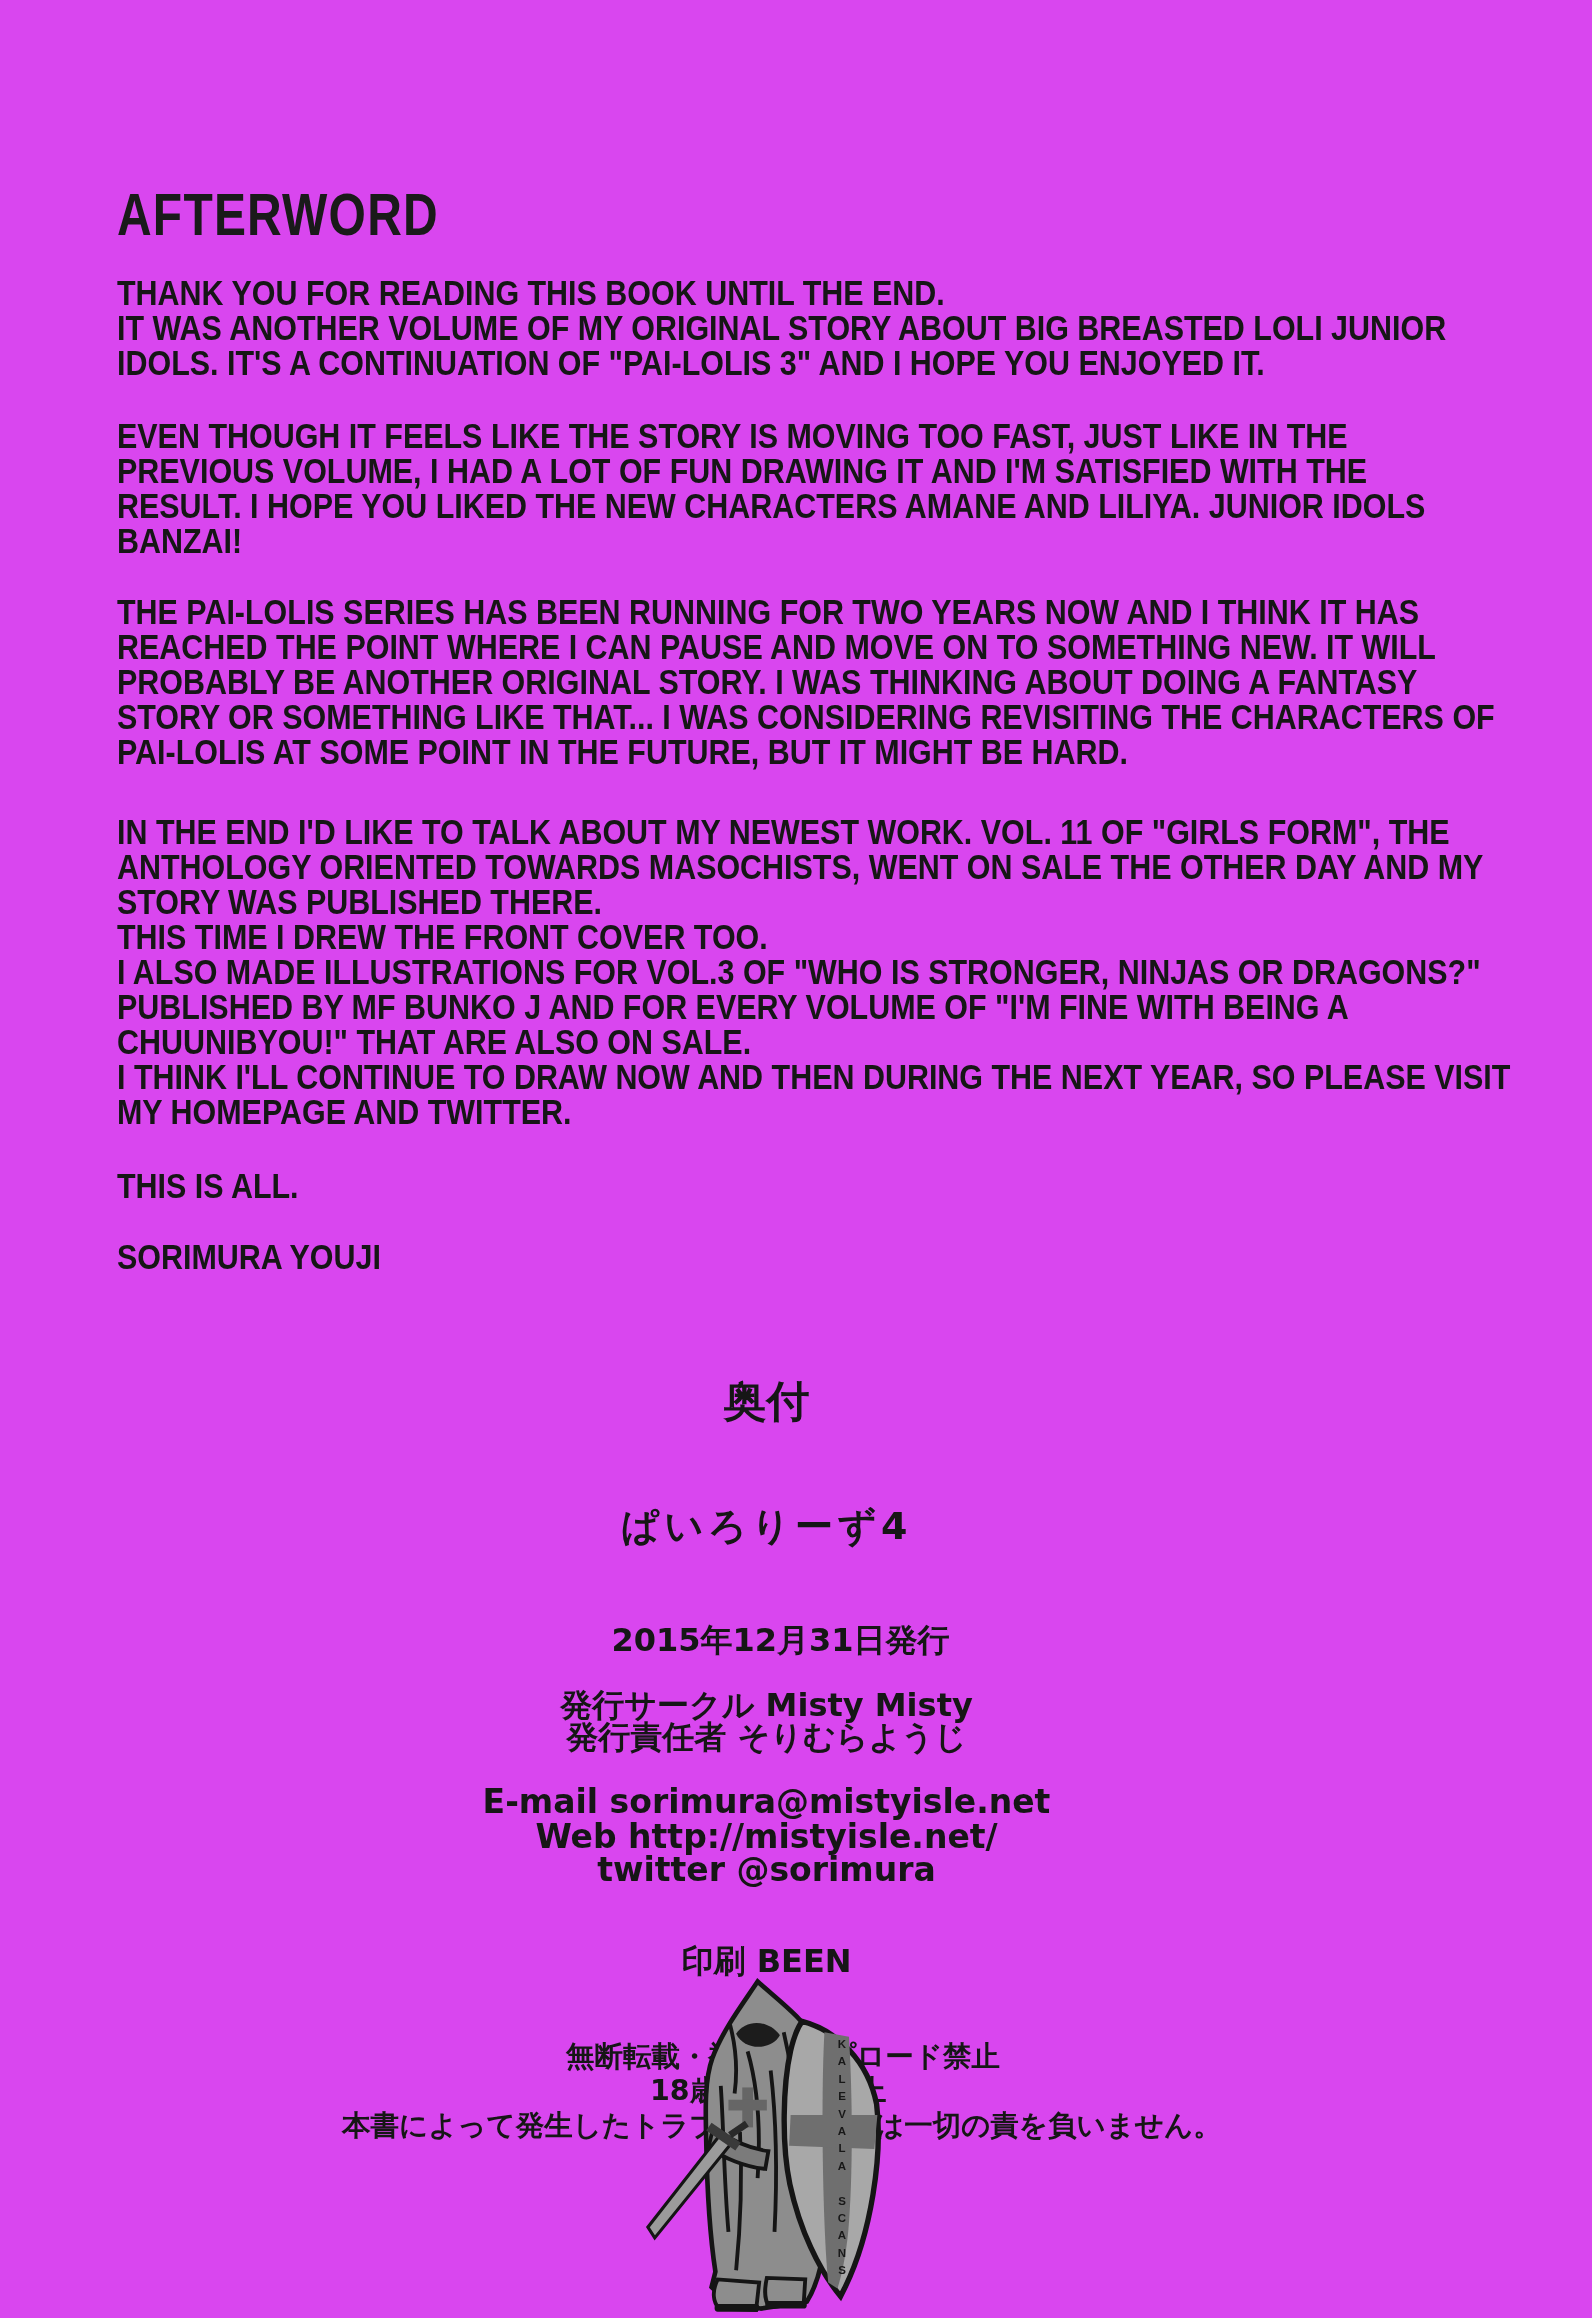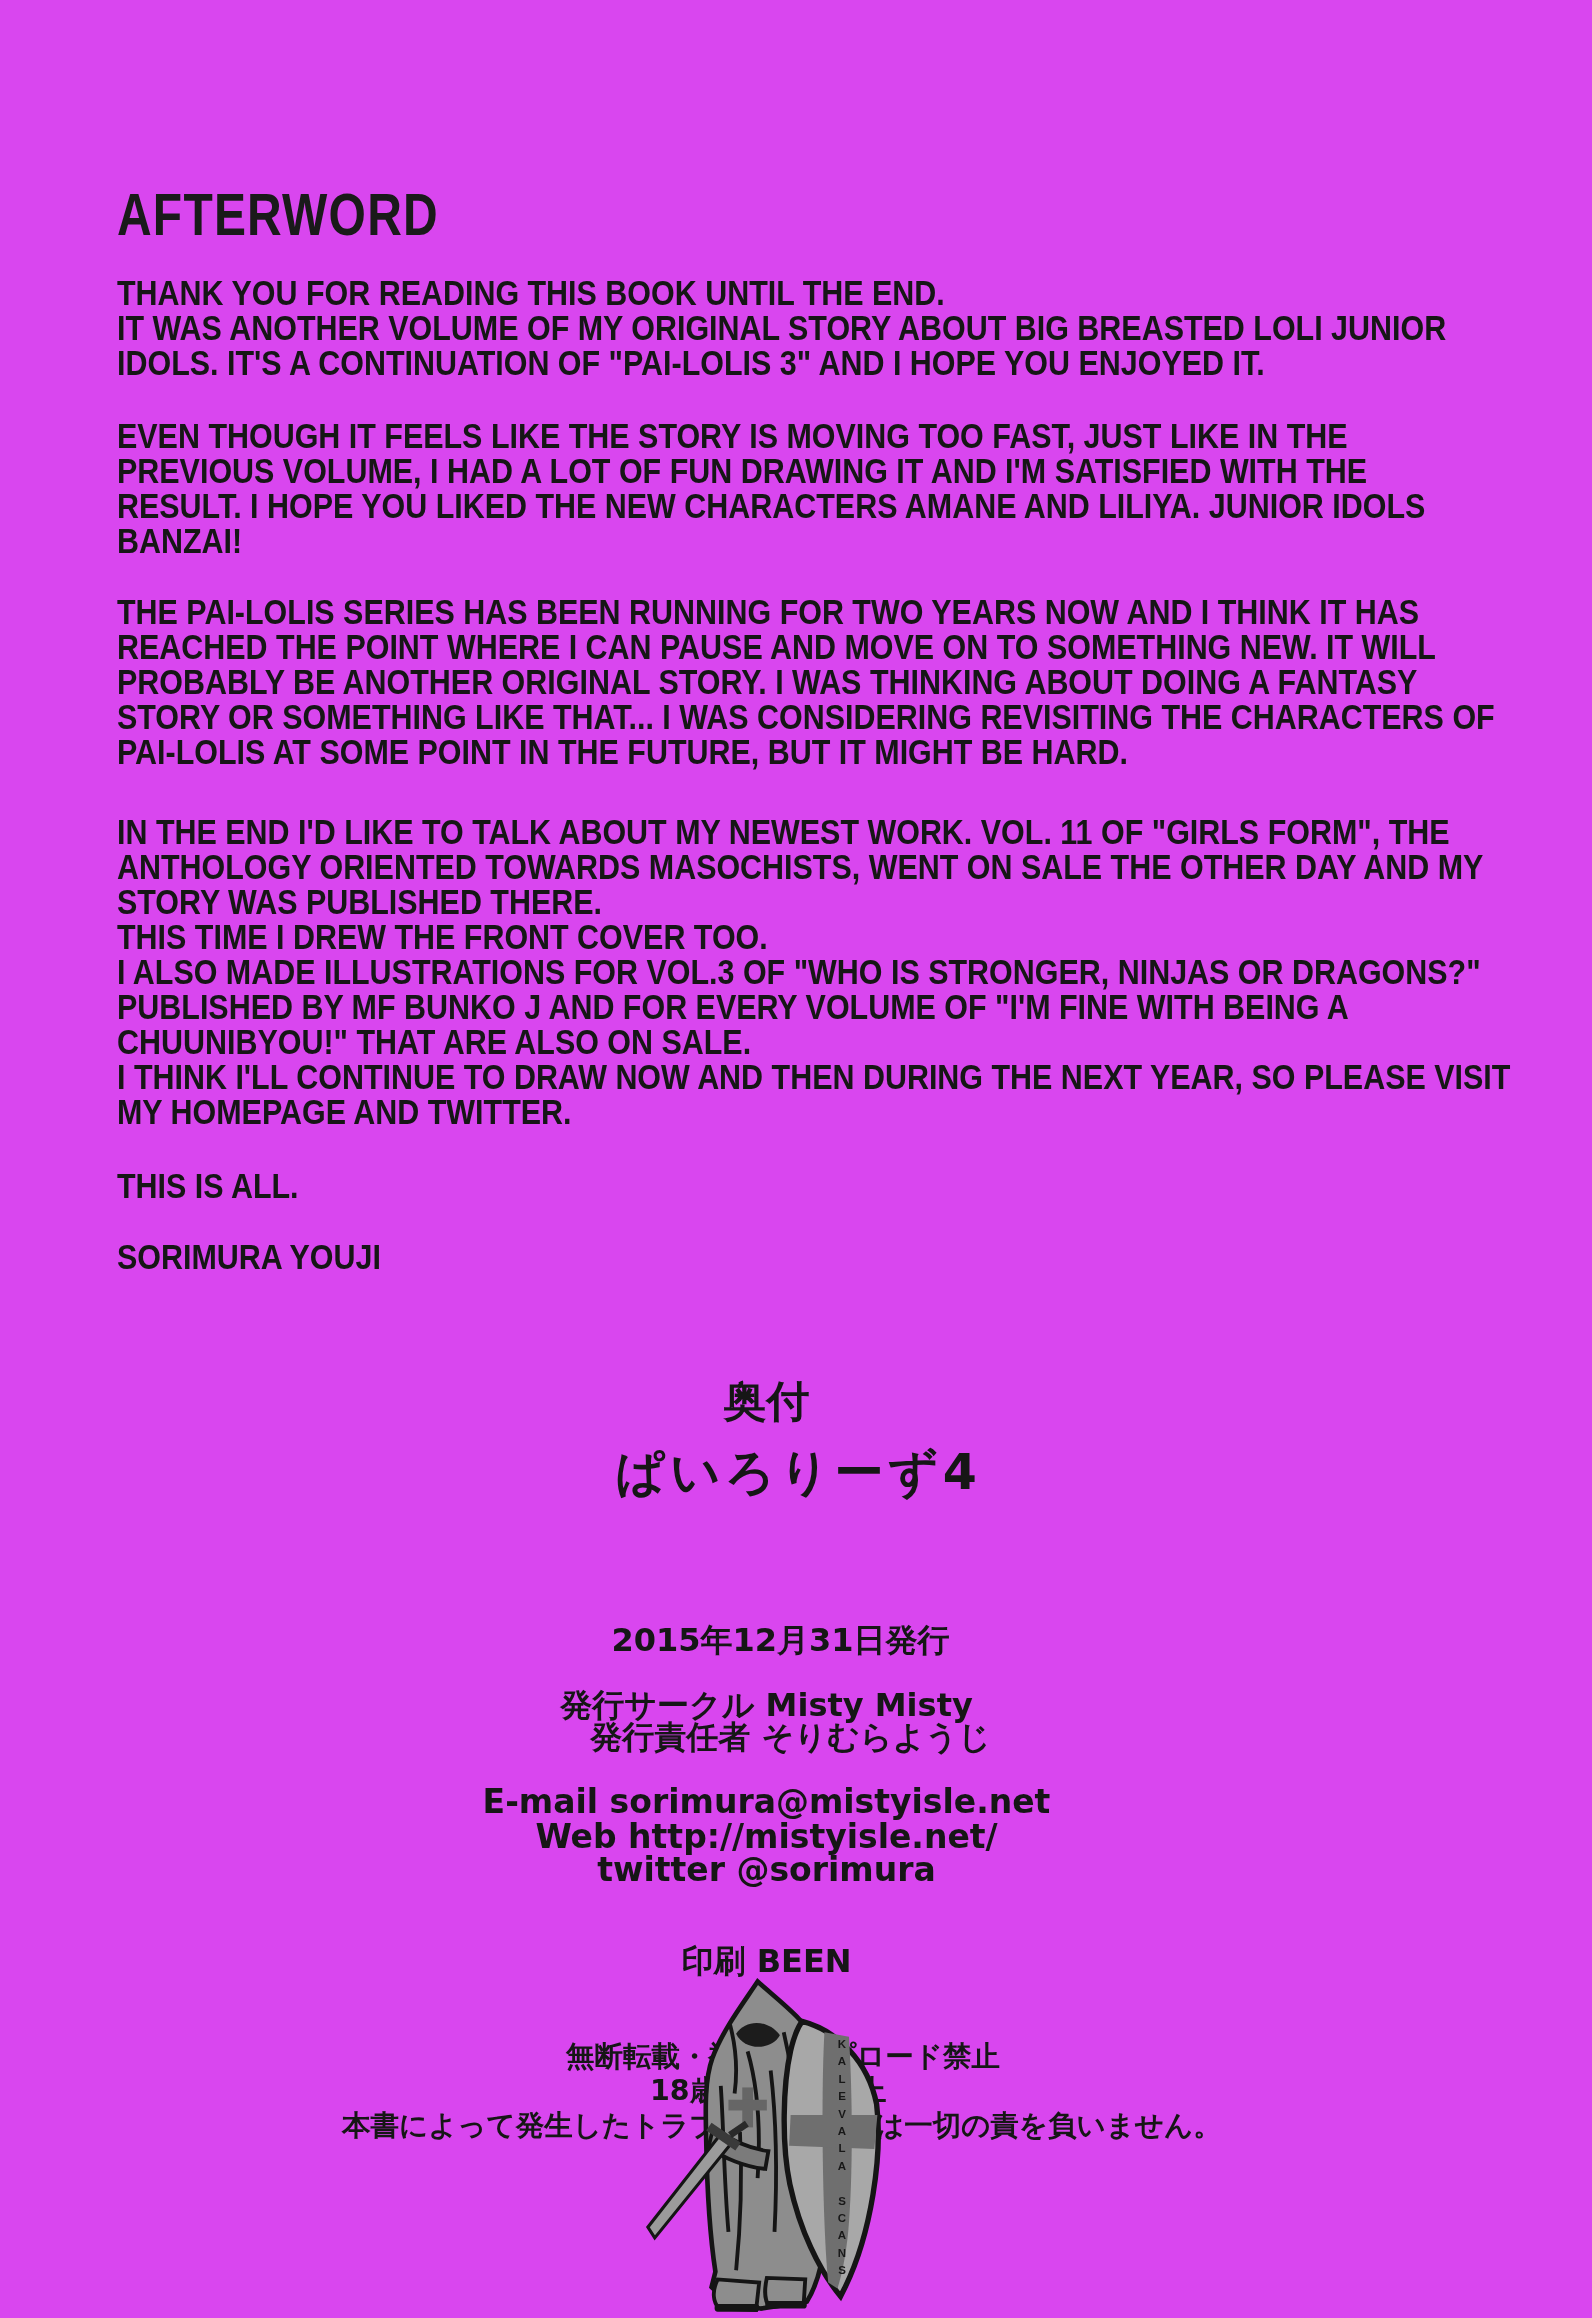--- a/index.html
+++ b/index.html
@@ -27,24 +27,24 @@
     color:#161616;
   }
   
   .col-line {
     position:absolute; left:0; width:1533px; text-align:center;
     font-weight:bold; line-height:1.1; color:#161616;
     font-family:"DejaVu Sans","Liberation Sans",sans-serif;
     white-space:nowrap;
   }
   .col-heading   { top:1378px; font-size:43px; }
-  .col-booktitle { top:1446px; font-size:49px; letter-spacing:4.6px;padding-left:32px; }
+  .col-booktitle { top:1506px; font-size:38px; letter-spacing:4.6px; }
   .col-date      { top:1623px; font-size:32px;margin-left:14px; }
   .col-circle    { top:1688px; font-size:32px; }
-  .col-publisher { top:1720px; font-size:32px;margin-left:24px; }
+  .col-publisher { top:1720px; font-size:32px; }
   .col-email     { top:1784px; font-size:33px; }
   .col-web       { top:1819px; font-size:33px; }
   .col-twitter   { top:1852px; font-size:33px; }
   .col-printer   { top:1944px; font-size:32px; }
   
   .disc {
     position:absolute; font-size:28.5px; font-weight:bold; line-height:1.05;
     font-family:"DejaVu Sans","Liberation Sans",sans-serif;
     color:#161616; white-space:nowrap; z-index:1;
   }

